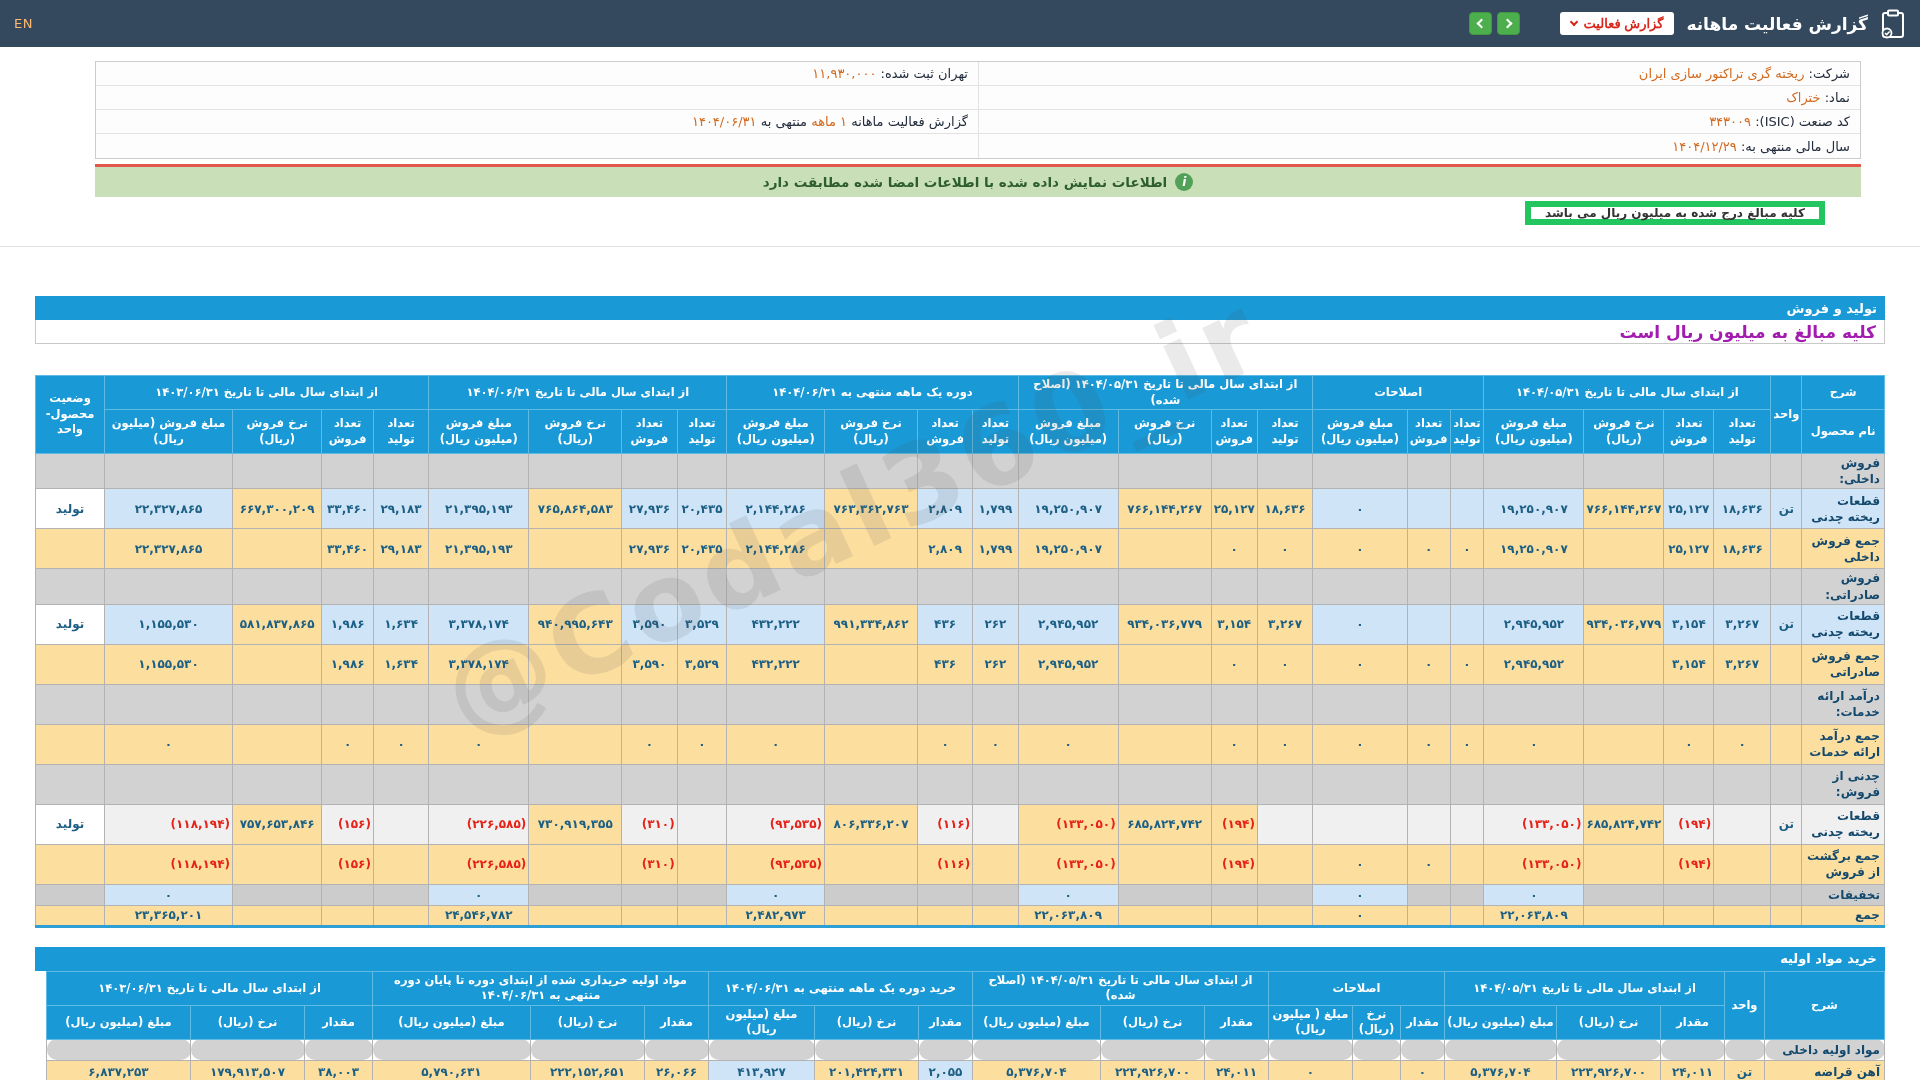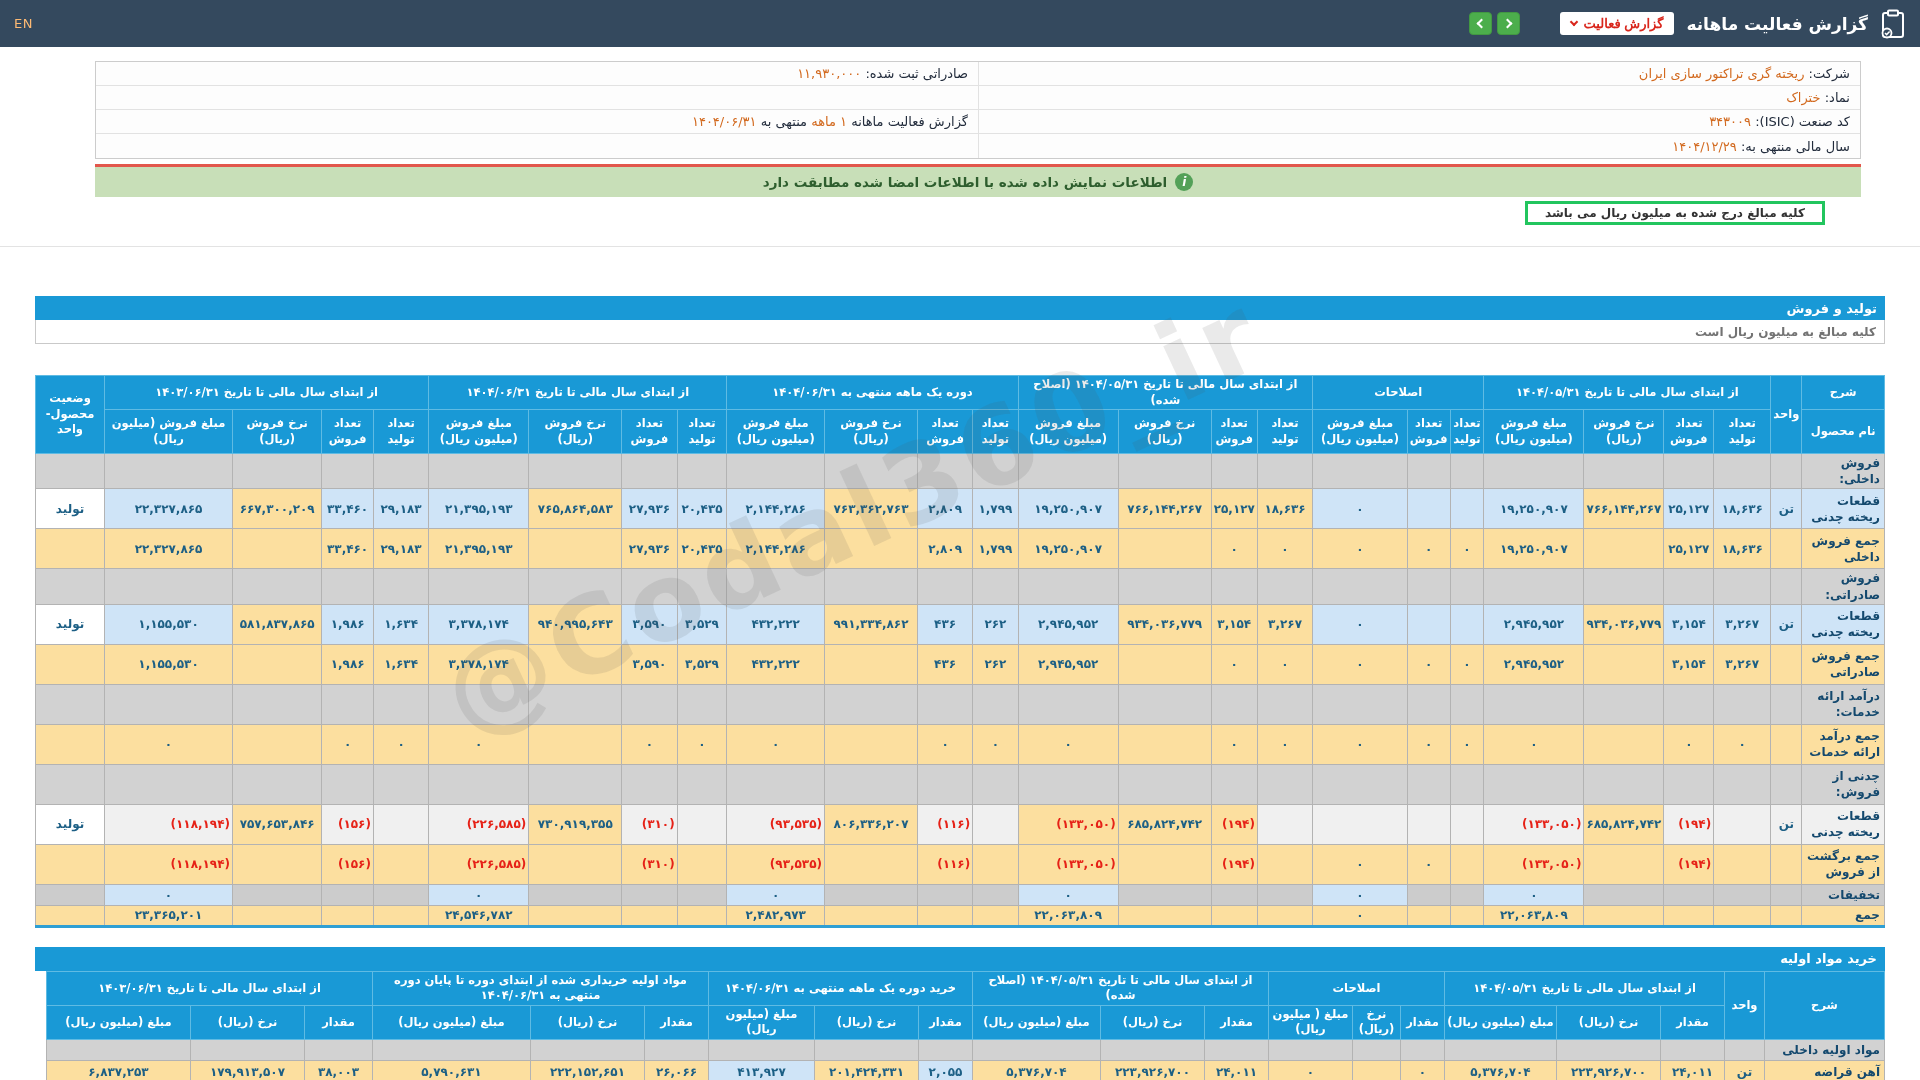--- a/index.html
+++ b/index.html
@@ -38,32 +38,32 @@
   .seg-plain { color:#222c3c; }
 
   
   .banner { margin:5px 59px 0 95px; border-top:3px solid #e2574c; background:#c8dfb8;
     height:33px; display:flex; align-items:center; justify-content:center; gap:8px;
     font-size:13.5px; font-weight:bold; color:#2e5e2e; }
   .iico { width:18px; height:18px; border-radius:50%; background:#53a158; color:#fff;
     display:inline-flex; align-items:center; justify-content:center; font-size:12px;
     font-style:italic; font-weight:bold; flex:0 0 auto; }
   .notebox { margin:4px auto 0 0; margin-right:95px; width:300px; height:24px;
-    border:3px solid #22c55e; background:#fff; display:flex; align-items:center;
+    border:6px solid #22c55e; background:#fff; display:flex; align-items:center;
     justify-content:center; font-size:12px; font-weight:bold; color:#333; }
   .divider { margin-top:21px; border-top:1px solid #e3e3e3; }
 
   
   .secbar { height:24px; background:#1999d6; color:#fff; font-weight:bold; font-size:13px;
     display:flex; align-items:center; padding:0 8px; margin:0 35px; }
   .secbar1 { margin-top:49px; }
   .secbar2 { margin-top:19px; }
   .amrow { height:24px; border:1px solid #c9c9c9; border-top:none; margin:0 35px;
-    display:flex; align-items:center; padding:0 8px; font-weight:bold; font-size:12px;
-    color:#737373; background:#fff; }
+    display:flex; align-items:center; padding:0 8px; font-weight:bold; font-size:17px;
+    color:#a21caf; background:#fff; }
 
   
   table { border-collapse:collapse; table-layout:fixed; margin:0 35px; direction:rtl; }
   #t1 { margin-top:31px; border-bottom:3px solid #2e9fd4; }
   th { background:#1999d6; color:#fff; font-size:11.5px; font-weight:bold;
     border:1px solid #5fbbe3; padding:1px 2px; text-align:center; line-height:1.35; }
   tr.gh th { height:24px; }
   #t1 tr.sh th { height:44px; }
   #t2 tr.sh th { height:26px; }
   td { border:1px solid #b3b3b3; font-size:12px; text-align:center; color:#1c5f85;
@@ -83,21 +83,21 @@
   #t1 tr.sum td, #t1 tr.total td { background:#fcdf9f; }
   #t1 tr.prod2 td { background:#f0f0f0; }
   #t1 tr.prod2 td.c2, #t1 tr.prod2 td.c13, #t1 tr.prod2 td.c17, #t1 tr.prod2 td.c21,
   #t1 tr.prod2 td.c8, #t1 tr.prod2 td.c9, #t1 tr.prod2 td.c10 { background:#fcdf9f; }
   #t1 tr.prod2 td.cstat { background:#fff; }
   #t1 tr.disc td { background:#cccccc; }
   #t1 tr.disc td.c3, #t1 tr.disc td.c6, #t1 tr.disc td.c10, #t1 tr.disc td.c14,
   #t1 tr.disc td.c18, #t1 tr.disc td.c22 { background:#cfe4f7; }
 
   
-  #t2 tr.section td { background:#d2d2d2; }
+  #t2 tr.section td { background:#d2d2d2;border-radius:10px; }
   #t2 tr.t2prod td { background:#fcdf9f; }
   #t2 tr.t2prod td.c9, #t2 tr.t2prod td.c11 { background:#cfe4f7; }
 
   
   .wm { position:absolute; left:450px; top:640px; transform:rotate(-25deg);
     transform-origin:left center; font-size:108px; font-weight:bold; letter-spacing:6px;
     color:rgba(80,80,80,0.12); direction:ltr; white-space:nowrap; z-index:9;
     pointer-events:none; }
 </style>
 </head>
@@ -128,21 +128,21 @@
   <span class="spacer"></span>
   <span class="lang">EN</span>
 </div>
 
 <div class="info-card" id="infoCard">
     <div class="info-row">
       <div class="half r">
         <span class="lab">شرکت:&nbsp;</span>
         <span class="val">ریخته گری تراکتور سازی ایران</span>
       </div>
-      <div class="half l"><span class="seg-plain">صادراتی ثبت شده: </span><span class="seg-orange">۱۱,۹۳۰,۰۰۰</span></div>
+      <div class="half l"><span class="seg-plain">تهران ثبت شده: </span><span class="seg-orange">۱۱,۹۳۰,۰۰۰</span></div>
     </div>
     <div class="info-row">
       <div class="half r">
         <span class="lab">نماد:&nbsp;</span>
         <span class="val">ختراک</span>
       </div>
     </div>
     <div class="info-row">
       <div class="half r">
         <span class="lab">کد صنعت (ISIC):&nbsp;</span>

